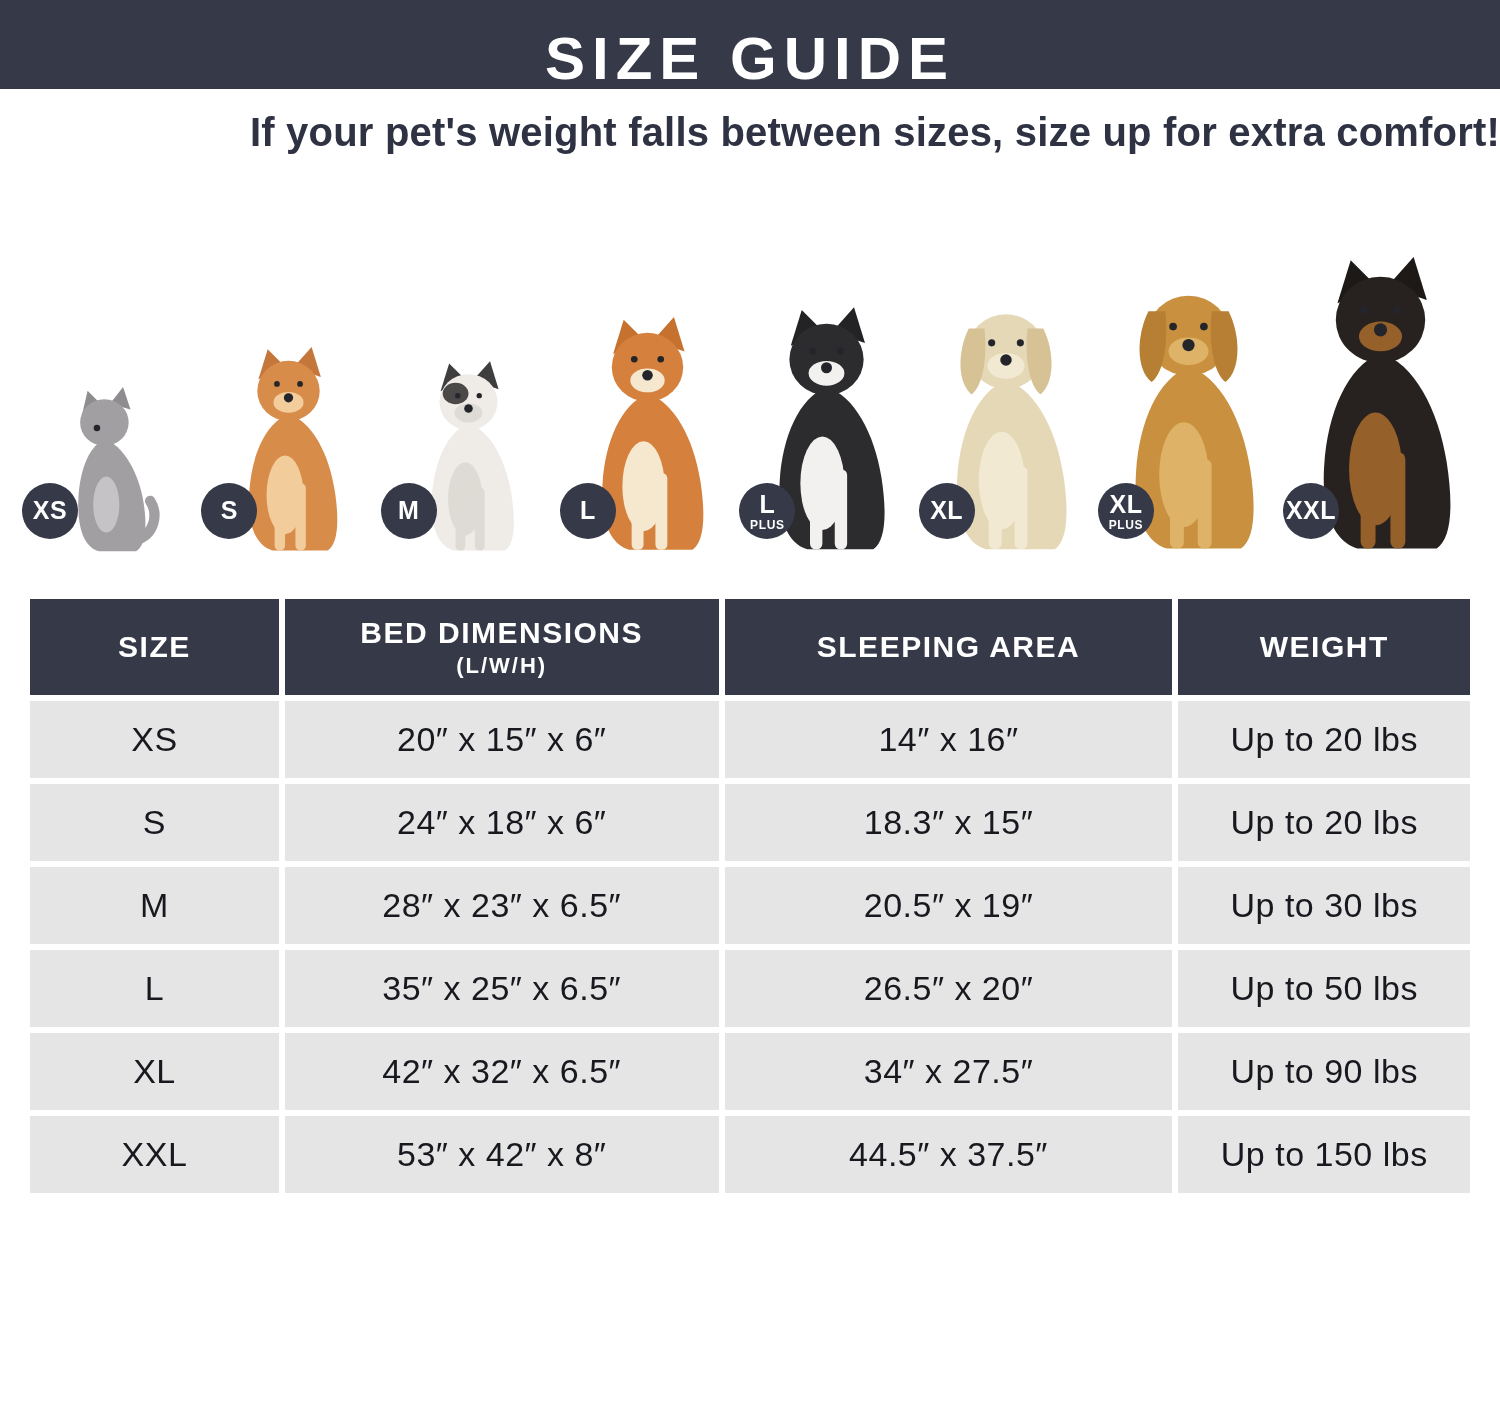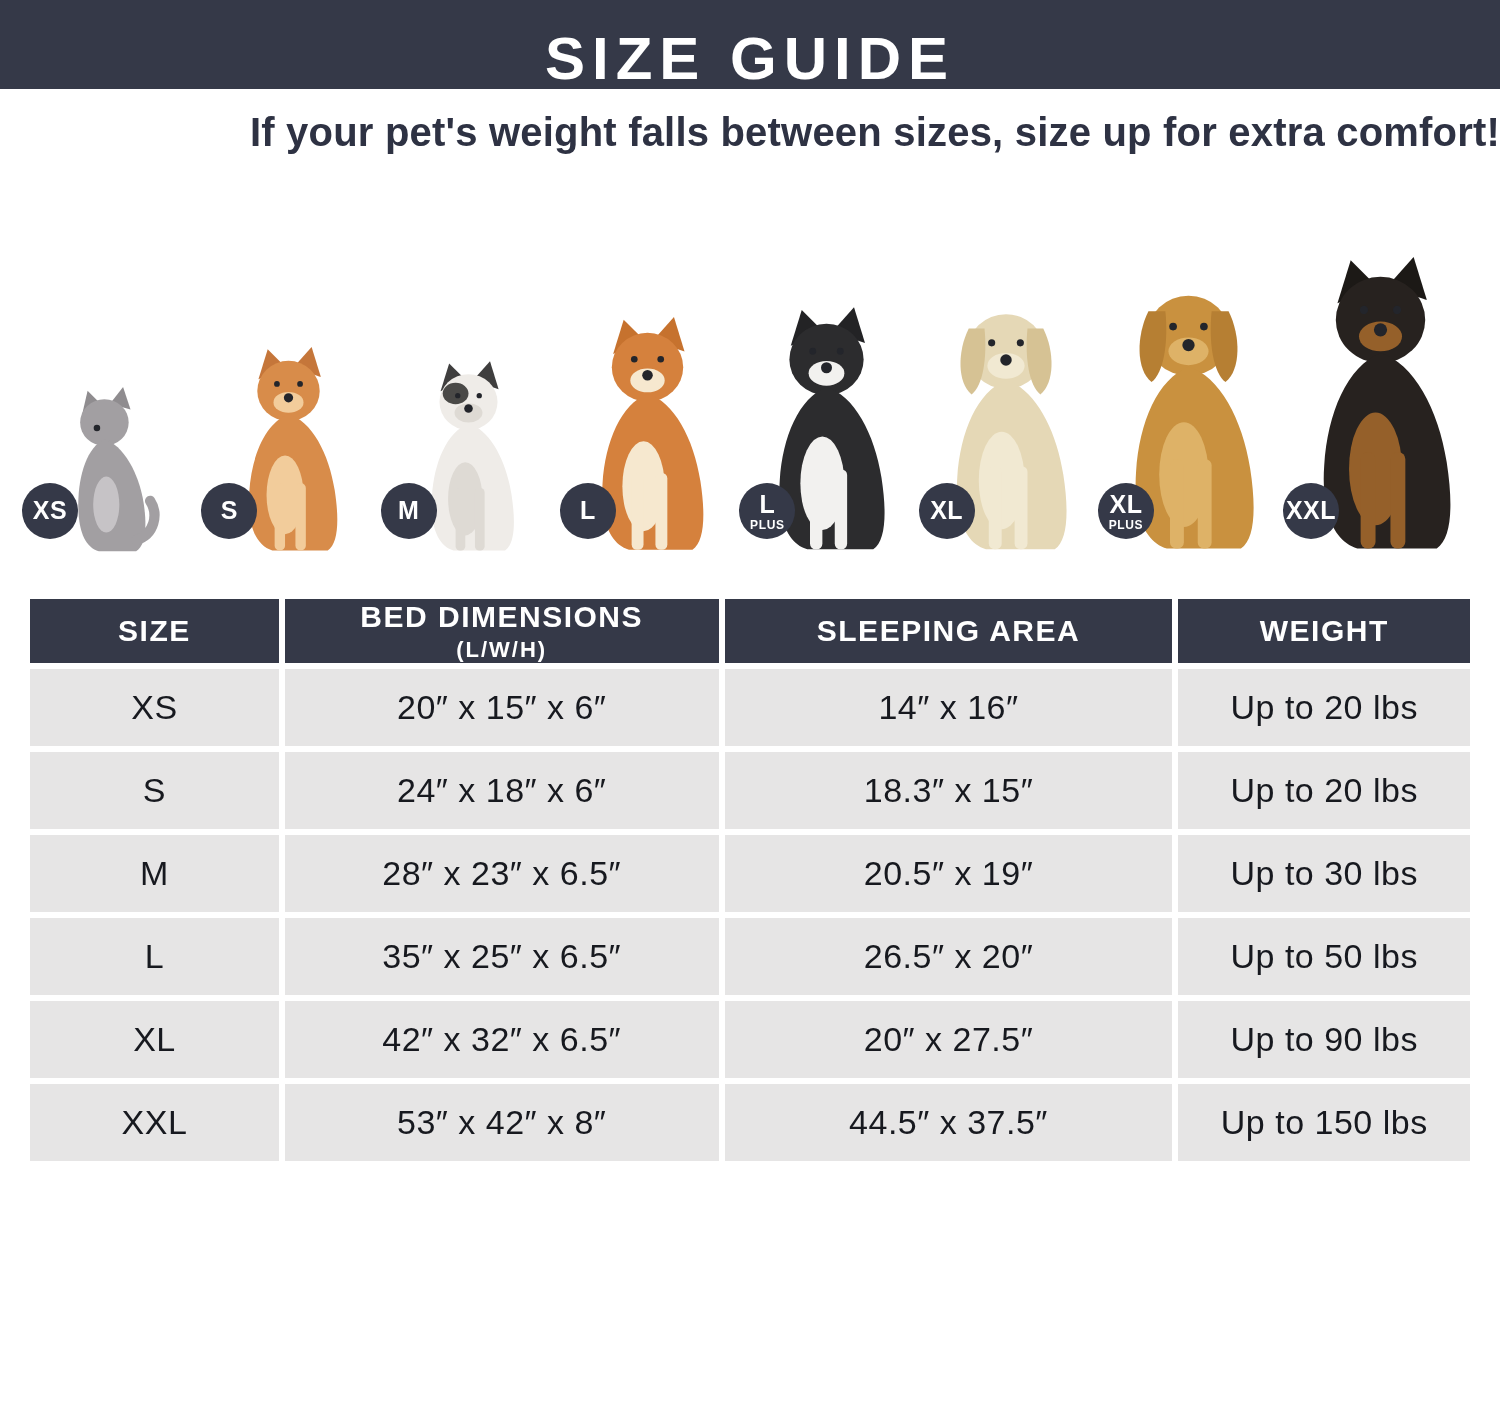--- a/index.html
+++ b/index.html
@@ -51,21 +51,21 @@
   .p-c2{fill:var(--c2);}
   .p-patch{fill:var(--patch,transparent);}
   .p-nose{fill:#23252b;}
   .p-tail{stroke:var(--c1);stroke-width:11;fill:none;stroke-linecap:round;}
   
   .size-table{
     width:1452px;margin:38px auto 0 auto;border-collapse:separate;border-spacing:6px 6px;
     table-layout:fixed;background:#ffffff;
   }
   .size-table th{
-    background:#353948;color:#ffffff;height:64px;vertical-align:middle;text-align:center;
+    background:#353948;color:#ffffff;height:96px;vertical-align:middle;text-align:center;
     font-size:30px;font-weight:700;letter-spacing:1.5px;padding:0;
   }
   .size-table th .th-sub{
     display:block;font-size:22px;font-weight:700;letter-spacing:2px;margin-top:3px;
   }
   .size-table td{
     background:#e6e5e5;color:#17191f;height:77px;vertical-align:middle;text-align:center;
     font-size:34px;font-weight:400;letter-spacing:0.5px;padding:0;
   }
   .hidden-defs{position:absolute;width:0;height:0;overflow:hidden;}
@@ -243,21 +243,21 @@
     </tr>
     <tr>
       <td>L</td>
       <td>35″ x 25″ x 6.5″</td>
       <td>26.5″ x 20″</td>
       <td>Up to 50 lbs</td>
     </tr>
     <tr>
       <td>XL</td>
       <td>42″ x 32″ x 6.5″</td>
-      <td>20″ x 27.5″</td>
+      <td>34″ x 27.5″</td>
       <td>Up to 90 lbs</td>
     </tr>
     <tr>
       <td>XXL</td>
       <td>53″ x 42″ x 8″</td>
       <td>44.5″ x 37.5″</td>
       <td>Up to 150 lbs</td>
     </tr>
   </tbody>
 </table>

